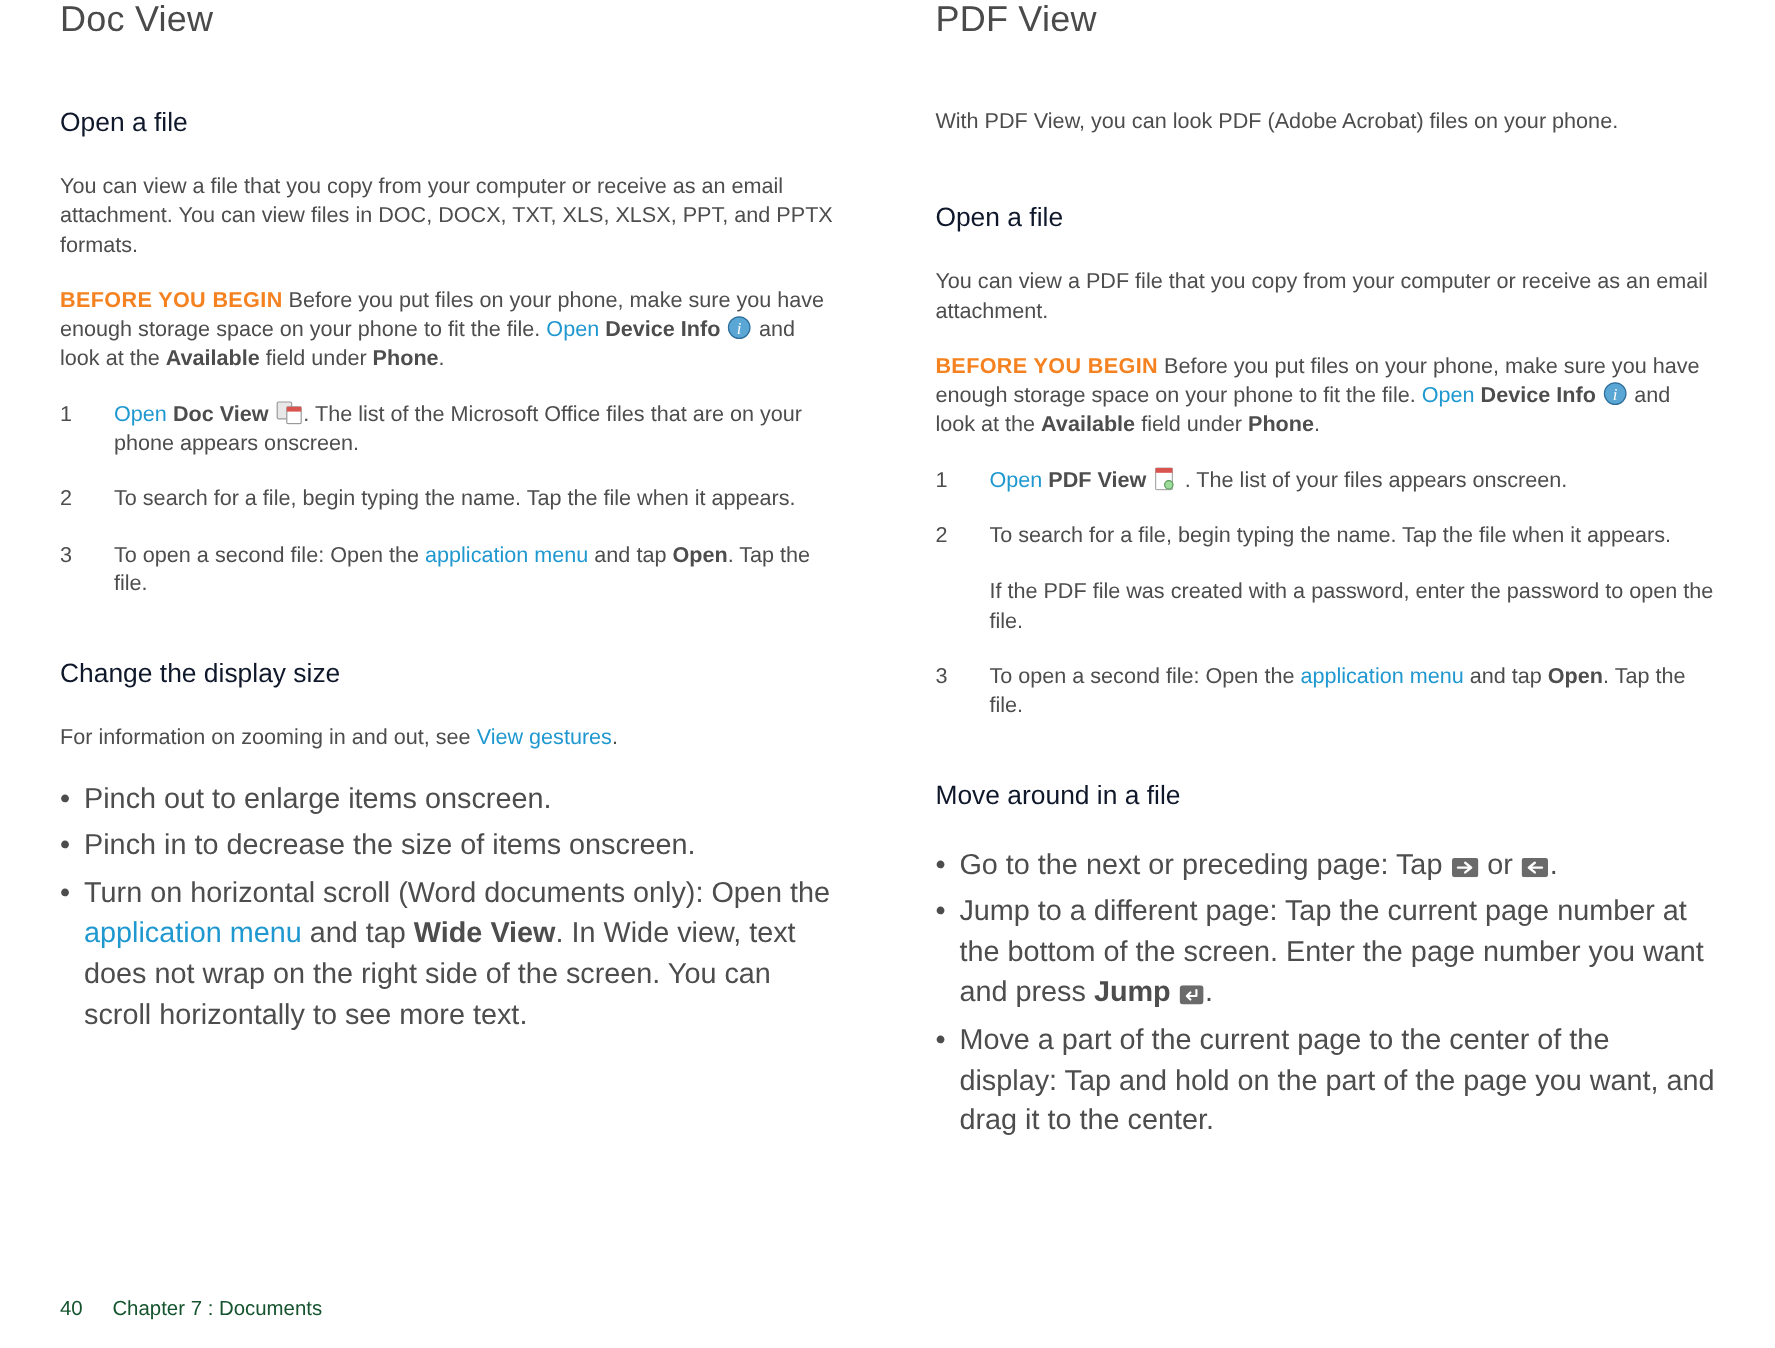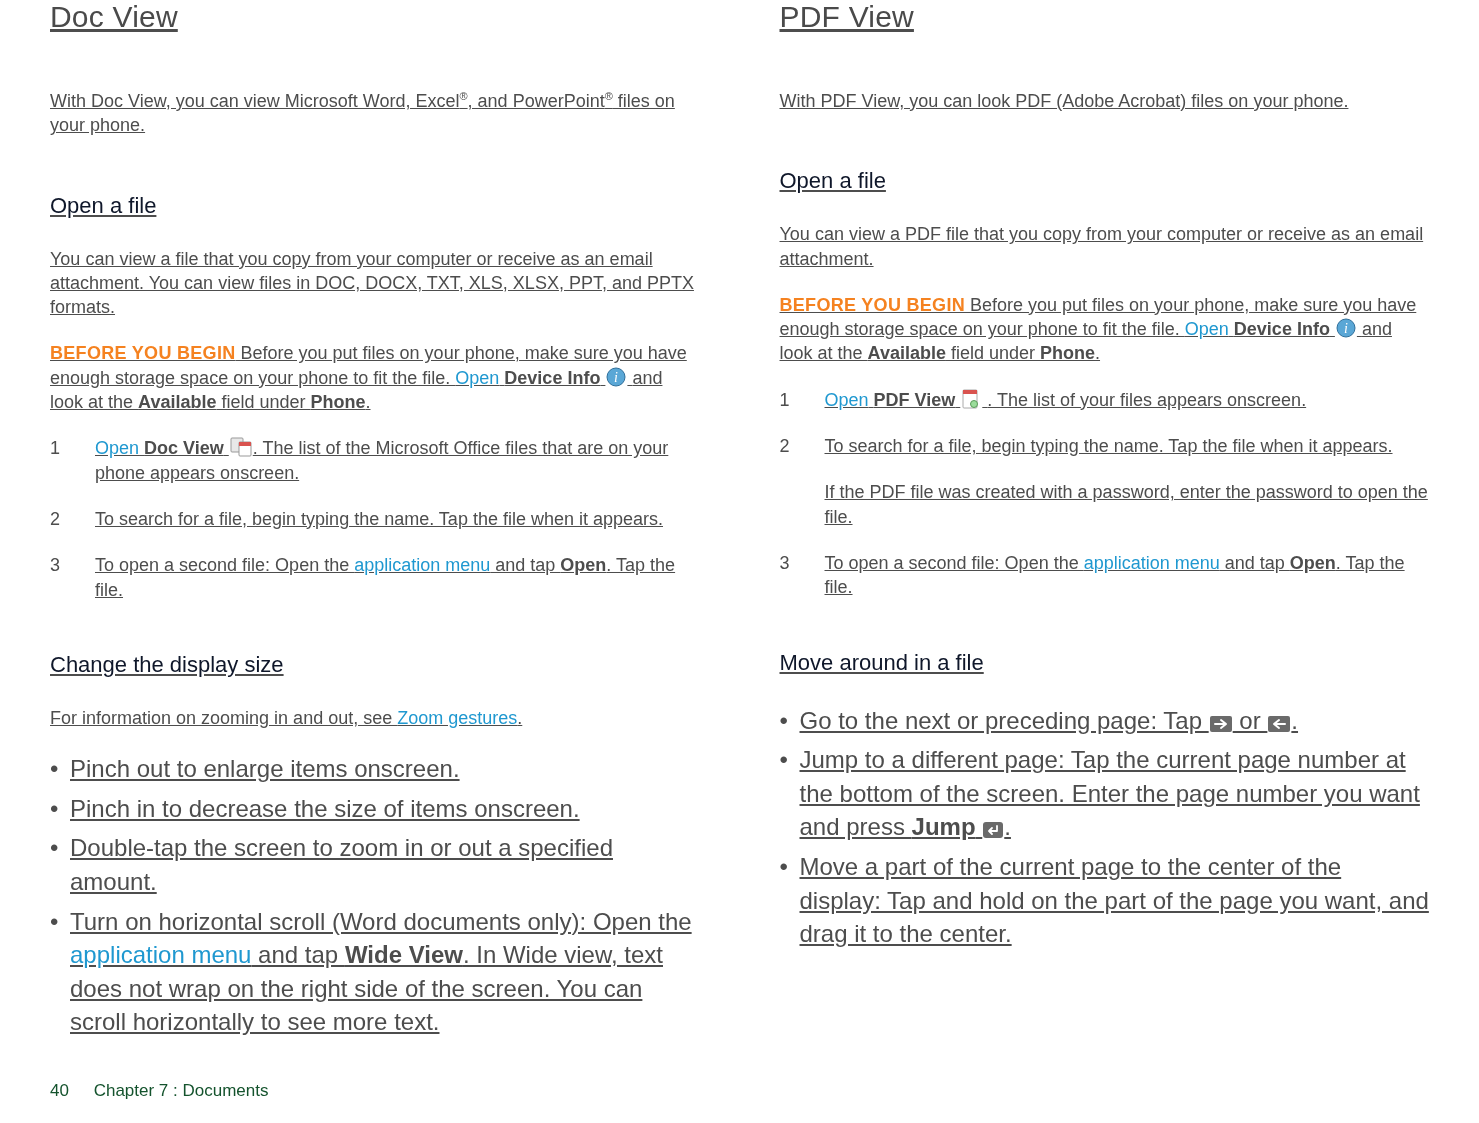--- a/index.html
+++ b/index.html
@@ -10,21 +10,20 @@
     font-family: "Gill Sans", "Gill Sans MT", "Segoe UI", "Helvetica Neue", Arial, sans-serif;
     color: #4d4d4d;
     font-weight: 300;
   }
   .page {
     position: relative;
     width: 1479px;
     height: 1123px;
     box-sizing: border-box;
     padding: 0 50px 0 50px;
-    text-decoration: underline;
   }
   .columns {
     display: flex;
     flex-direction: row;
     gap: 80px;
   }
   .col {
     flex: 1 1 0;
     min-width: 0;
   }
@@ -118,23 +117,20 @@
 </style>
 </head>
 <body>
 
 <div class="page">
   <div class="columns">
 
     <div class="col">
       <h1 class="section-title">Doc View</h1>
 
-      <p class="intro">
-        <span>With Doc View, you can view Microsoft Word, Excel</span><sup>®</sup><span>, and PowerPoint</span><sup>®</sup><span> files on your phone.</span>
-      </p>
 
       <h2 class="subhead">Open a file</h2>
 
       <p class="body">You can view a file that you copy from your computer or receive as an email attachment. You can view files in DOC, DOCX, TXT, XLS, XLSX, PPT, and PPTX formats.</p>
 
       <p class="body">
         <span class="byb">BEFORE YOU BEGIN</span><span>  Before you put files on your phone, make sure you have enough storage space on your phone to fit the file. </span><span class="link">Open</span><span> </span><span class="bold">Device Info</span>
         <span class="icon">
           <svg width="20" height="20" viewBox="0 0 20 20">
               <circle cx="10" cy="10" r="9" fill="#5aa7d6" stroke="#2f6f9b" stroke-width="1"></circle>
@@ -157,27 +153,26 @@
         </li>
         <li>To search for a file, begin typing the name. Tap the file when it appears.</li>
         <li>
           <span>To open a second file: Open the </span><span class="link">application menu</span><span> and tap </span><span class="bold">Open</span><span>. Tap the file.</span>
         </li>
       </ol>
 
       <h2 class="subhead">Change the display size</h2>
 
       <p class="body">
-        <span>For information on zooming in and out, see </span><span class="link">Zoom gestures</span><span>.</span>
+        <span>For information on zooming in and out, see </span><span class="link">View gestures</span><span>.</span>
       </p>
 
       <ul class="bullets">
         <li>Pinch out to enlarge items onscreen.</li>
         <li>Pinch in to decrease the size of items onscreen.</li>
-        <li>Double-tap the screen to zoom in or out a specified amount.</li>
         <li>
           <span>Turn on horizontal scroll (Word documents only): Open the </span><span class="link">application menu</span><span> and tap </span><span class="bold">Wide View</span><span>. In Wide view, text does not wrap on the right side of the screen. You can scroll horizontally to see more text.</span>
         </li>
       </ul>
     </div>
 
     <div class="col">
       <h1 class="section-title">PDF View</h1>
 
       <p class="intro">With PDF View, you can look PDF (Adobe Acrobat) files on your phone.</p>

